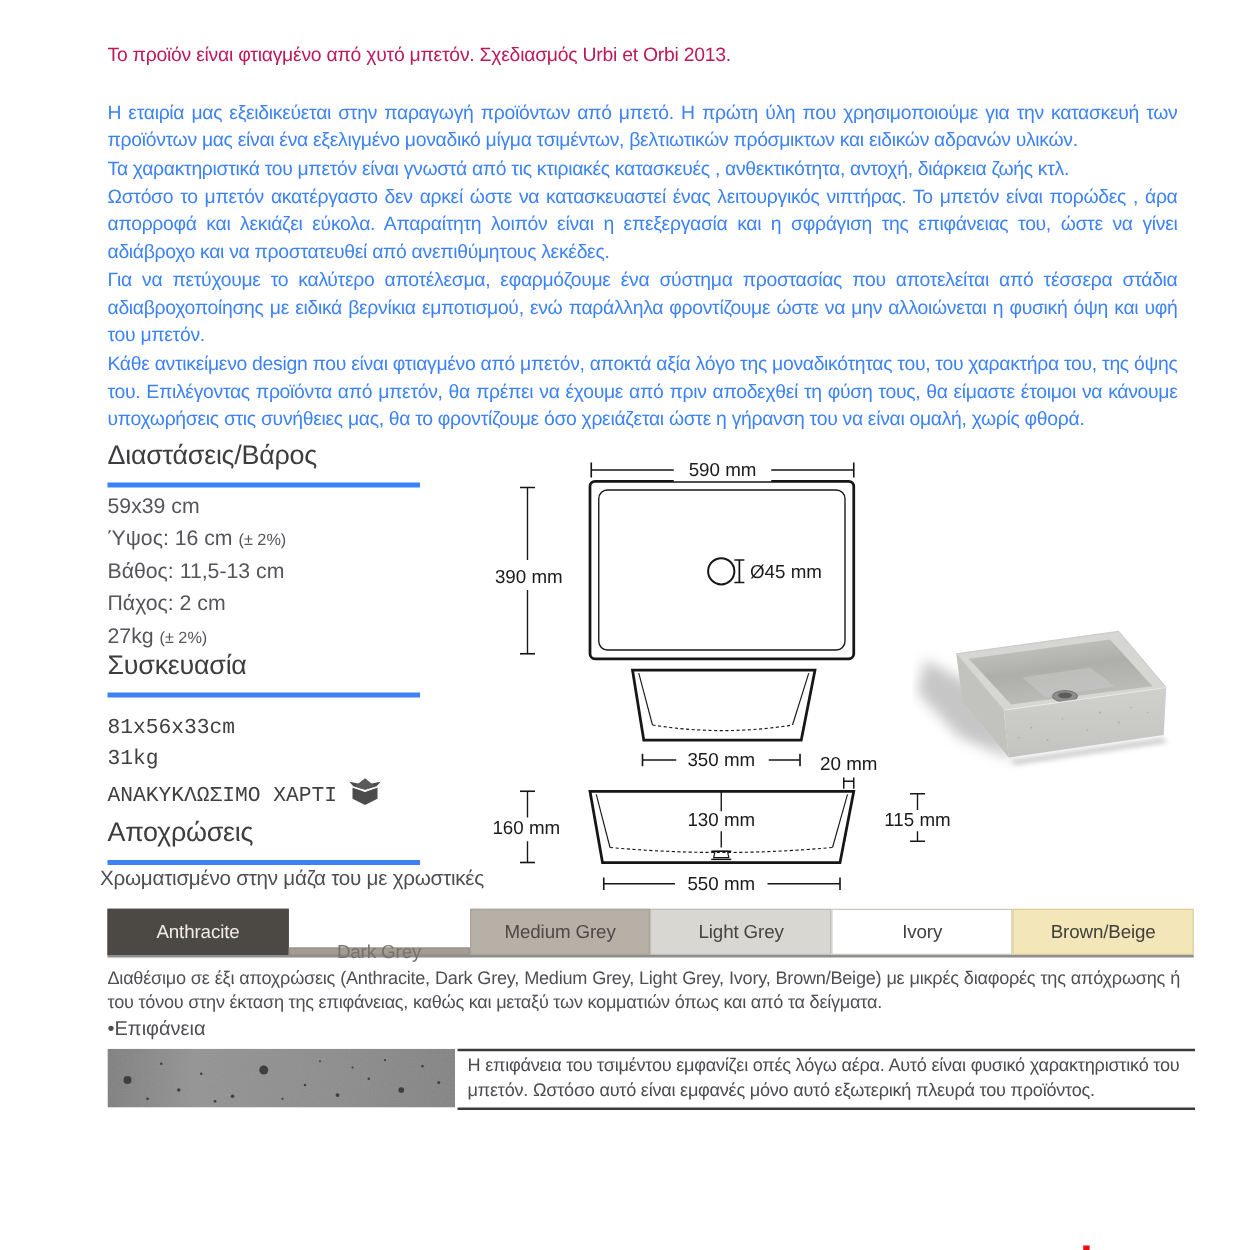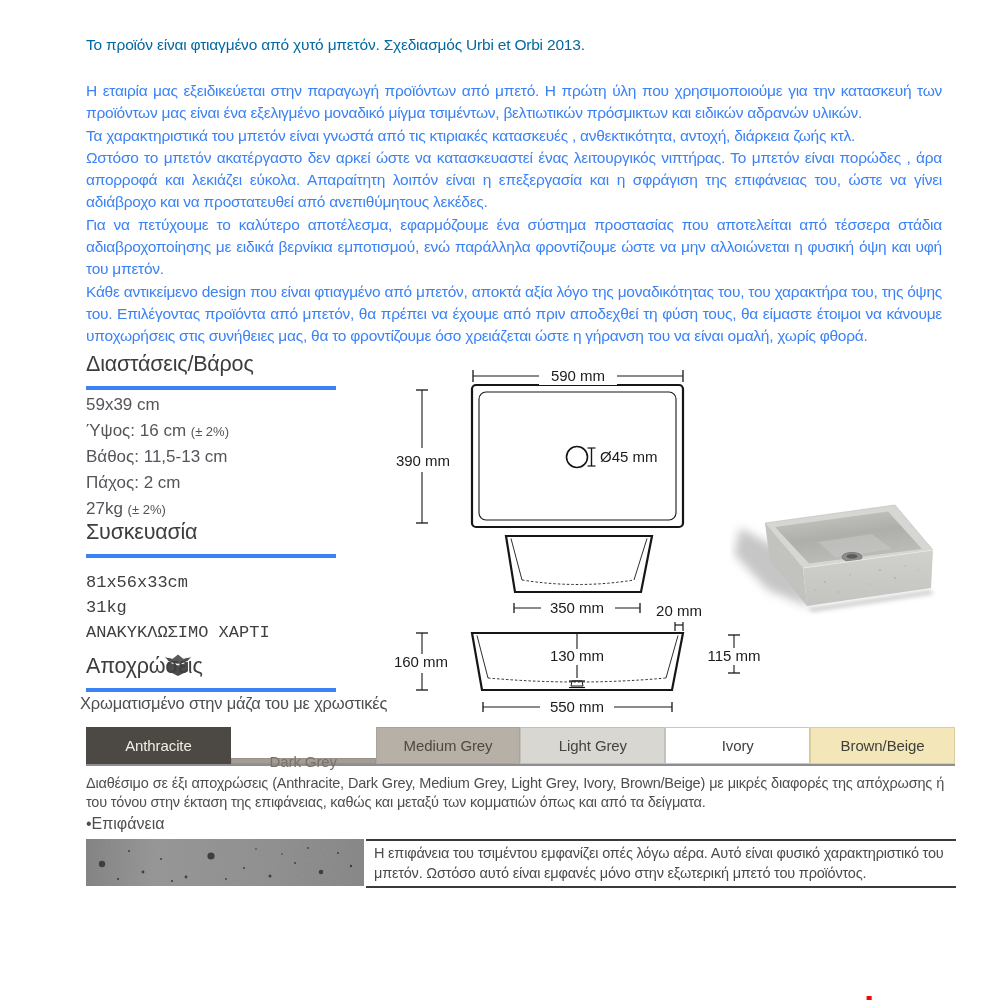--- a/index.html
+++ b/index.html
@@ -2,35 +2,35 @@
 <html><head>
 <meta charset="utf-8">
 <style>
   html,body{margin:0;padding:0;background:#fff;}
   .page{
     position:relative;width:1000px;height:1000px;background:#ffffff;overflow:hidden;
     font-family:"Liberation Sans",sans-serif;color:#56575a;
   }
   .abs{position:absolute;}
   
-  .intro{left:86px;top:36px;width:860px;font-size:15.5px;letter-spacing:-0.2px;color:#0369a1;}
+  .intro{left:86px;top:36px;width:860px;font-size:15.5px;letter-spacing:-0.2px;color:#be185d;}
   .description{left:86px;top:80px;width:856px;font-size:15.5px;line-height:22.3px;
     letter-spacing:-0.25px;text-align:justify;color:#3b82f6;font-stretch:condensed;}
   .description p{margin:0;}
   
   .section-title{font-size:21.5px;color:#3d3c3f;letter-spacing:-0.2px;
     padding-bottom:9px;border-bottom:4px solid #3b82f6;width:250px;}
   .t-dims{left:86px;top:352px;}
   .t-pack{left:86px;top:520px;}
   .t-shades{left:86px;top:654px;}
   
   .spec-list{left:86px;top:392px;font-size:17px;line-height:25px;color:#54555a;}
   .pack-list{left:86px;top:570px;font-size:17px;line-height:25px;color:#404040;font-family:Liberation Mono, monospace;}
   .spec-note{font-size:13px;}
-  .pack-recyc{display:flex;align-items:center;gap:7px;flex-direction:column;}
+  .pack-recyc{display:flex;align-items:center;gap:7px;}
   .shades-subtitle{left:80px;top:694px;font-size:16.5px;color:#4e4f52;letter-spacing:-0.2px;}
   
   .swatch-row{left:86px;top:727px;width:869px;height:39px;display:flex;
     border-bottom:2px solid #8e8e8e;box-sizing:border-box;text-align:center;}
   .swatch{flex:1;border:1px solid transparent;box-sizing:border-box;
     display:flex;align-items:center;justify-content:center;font-size:15px;letter-spacing:-0.1px;}
   .availability{left:86px;top:774px;width:858px;font-size:14.5px;line-height:18.5px;
     text-align:justify;color:#4e4f52;letter-spacing:-0.2px;}
   .surface-label{left:86px;top:815px;font-size:16px;color:#4e4f52;}
   .texture{left:86px;top:839px;width:278px;height:47px;}
@@ -250,17 +250,17 @@
         <circle cx="86" cy="42" r="1.1"></circle>
       <circle cx="140" cy="40" r="0.9"></circle>
         <circle cx="170" cy="10" r="0.8"></circle>
         <circle cx="222" cy="9" r="0.9"></circle>
       <circle cx="265" cy="27" r="1.2"></circle>
         <circle cx="32" cy="40" r="1.1"></circle>
         <circle cx="196" cy="15" r="0.8"></circle>
     </g>
   </svg>
 
-  <div class="abs surface-text">Η επιφάνεια του τσιμέντου εμφανίζει οπές λόγω αέρα. Αυτό είναι φυσικό χαρακτηριστικό του μπετόν. Ωστόσο αυτό είναι εμφανές μόνο στην εξωτερική μπετό του προϊόντος.</div>
+  <div class="abs surface-text">Η επιφάνεια του τσιμέντου εμφανίζει οπές λόγω αέρα. Αυτό είναι φυσικό χαρακτηριστικό του μπετόν. Ωστόσο αυτό είναι εμφανές μόνο αυτό εξωτερική πλευρά του προϊόντος.</div>
 
   <div class="abs website" style="color: rgb(238, 11, 11);">www.pomola.gr</div>
 
 </div>
 
 </body></html>

